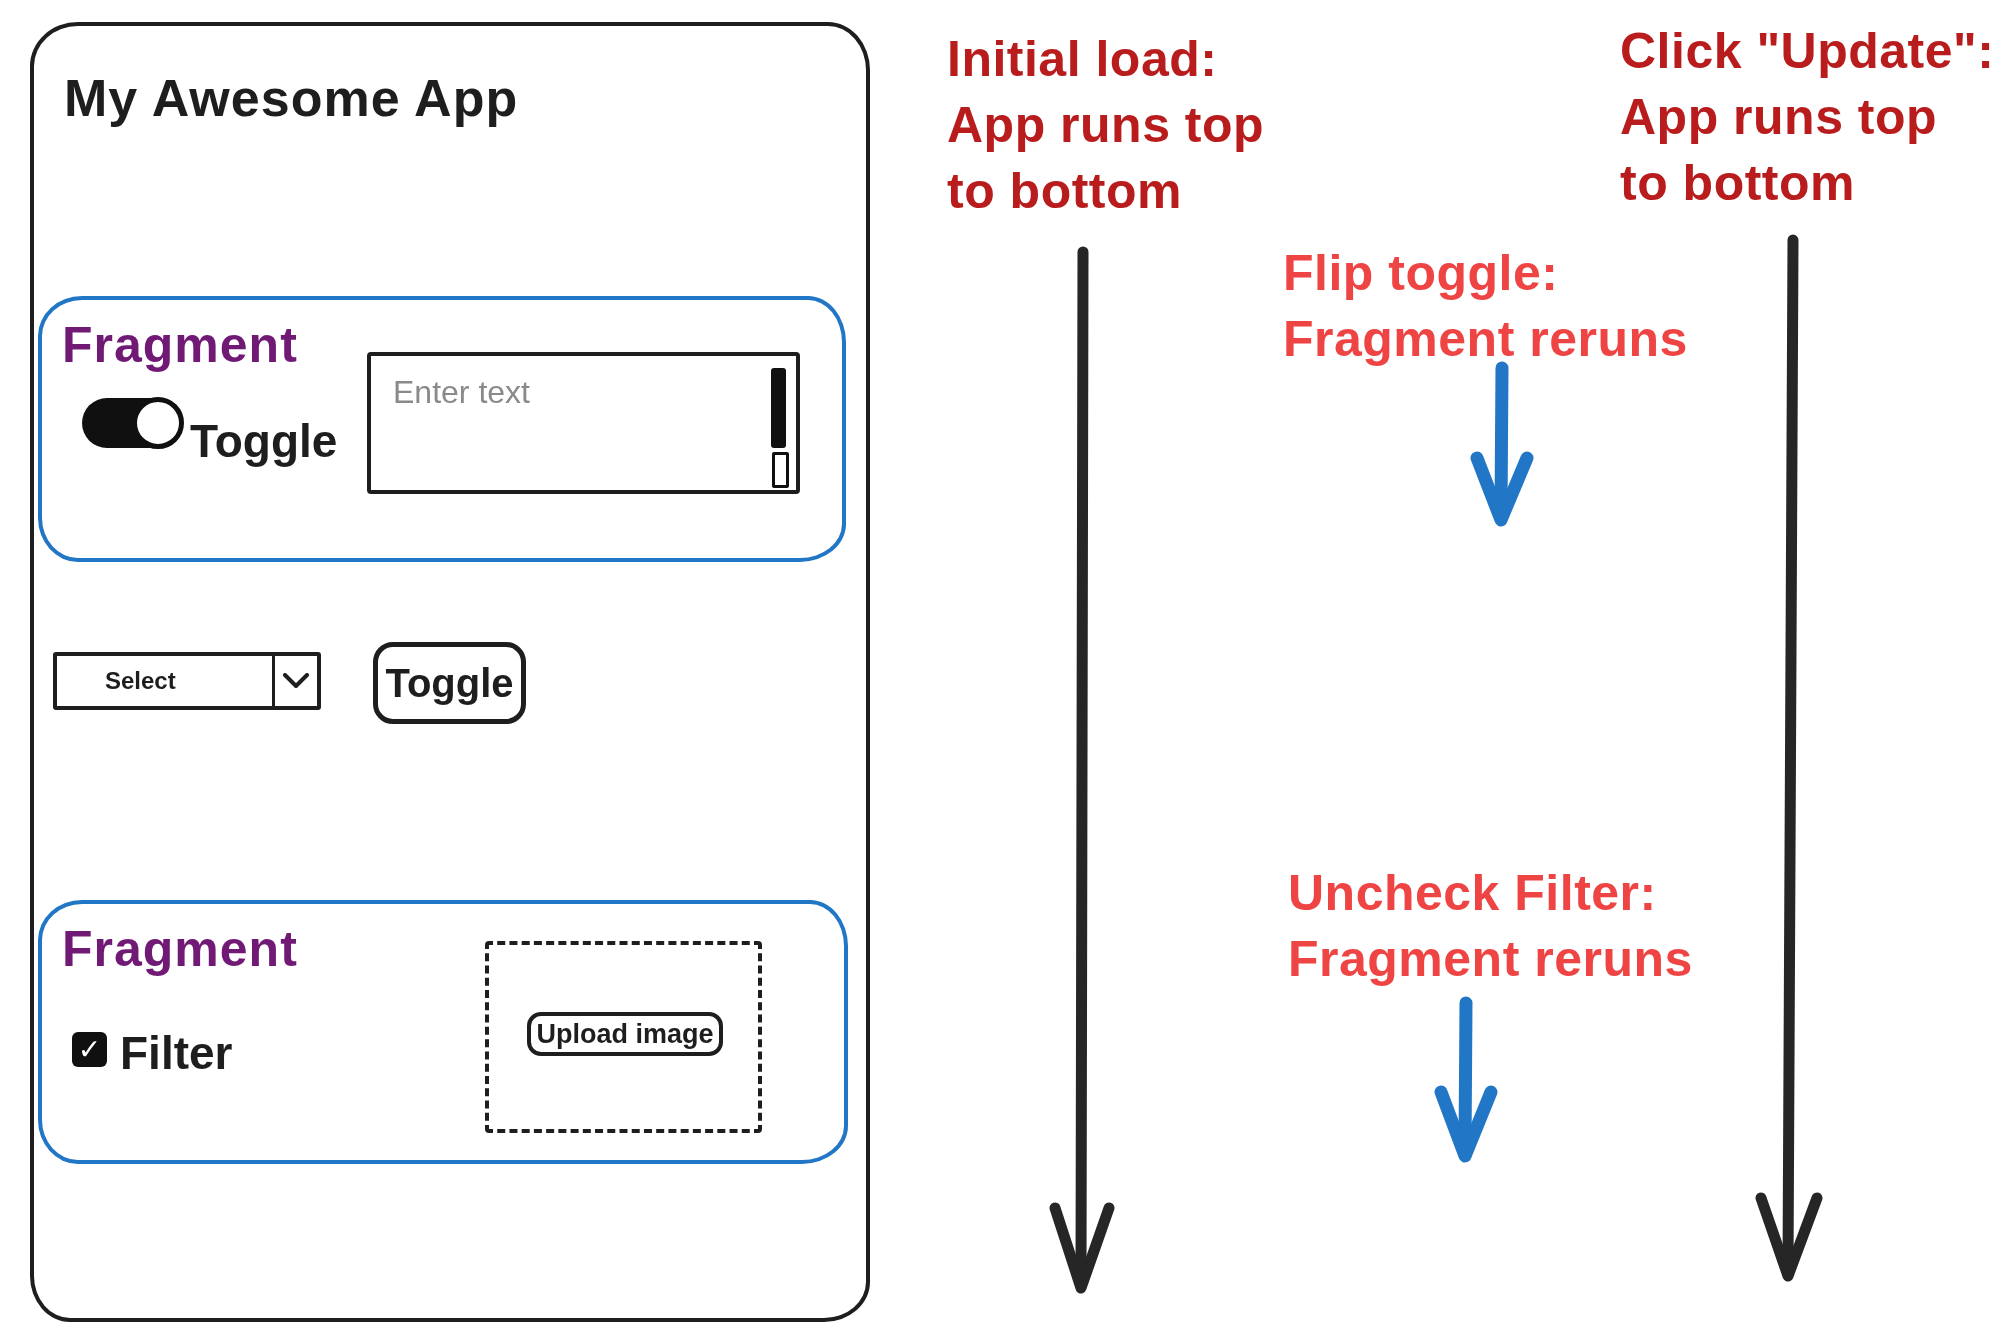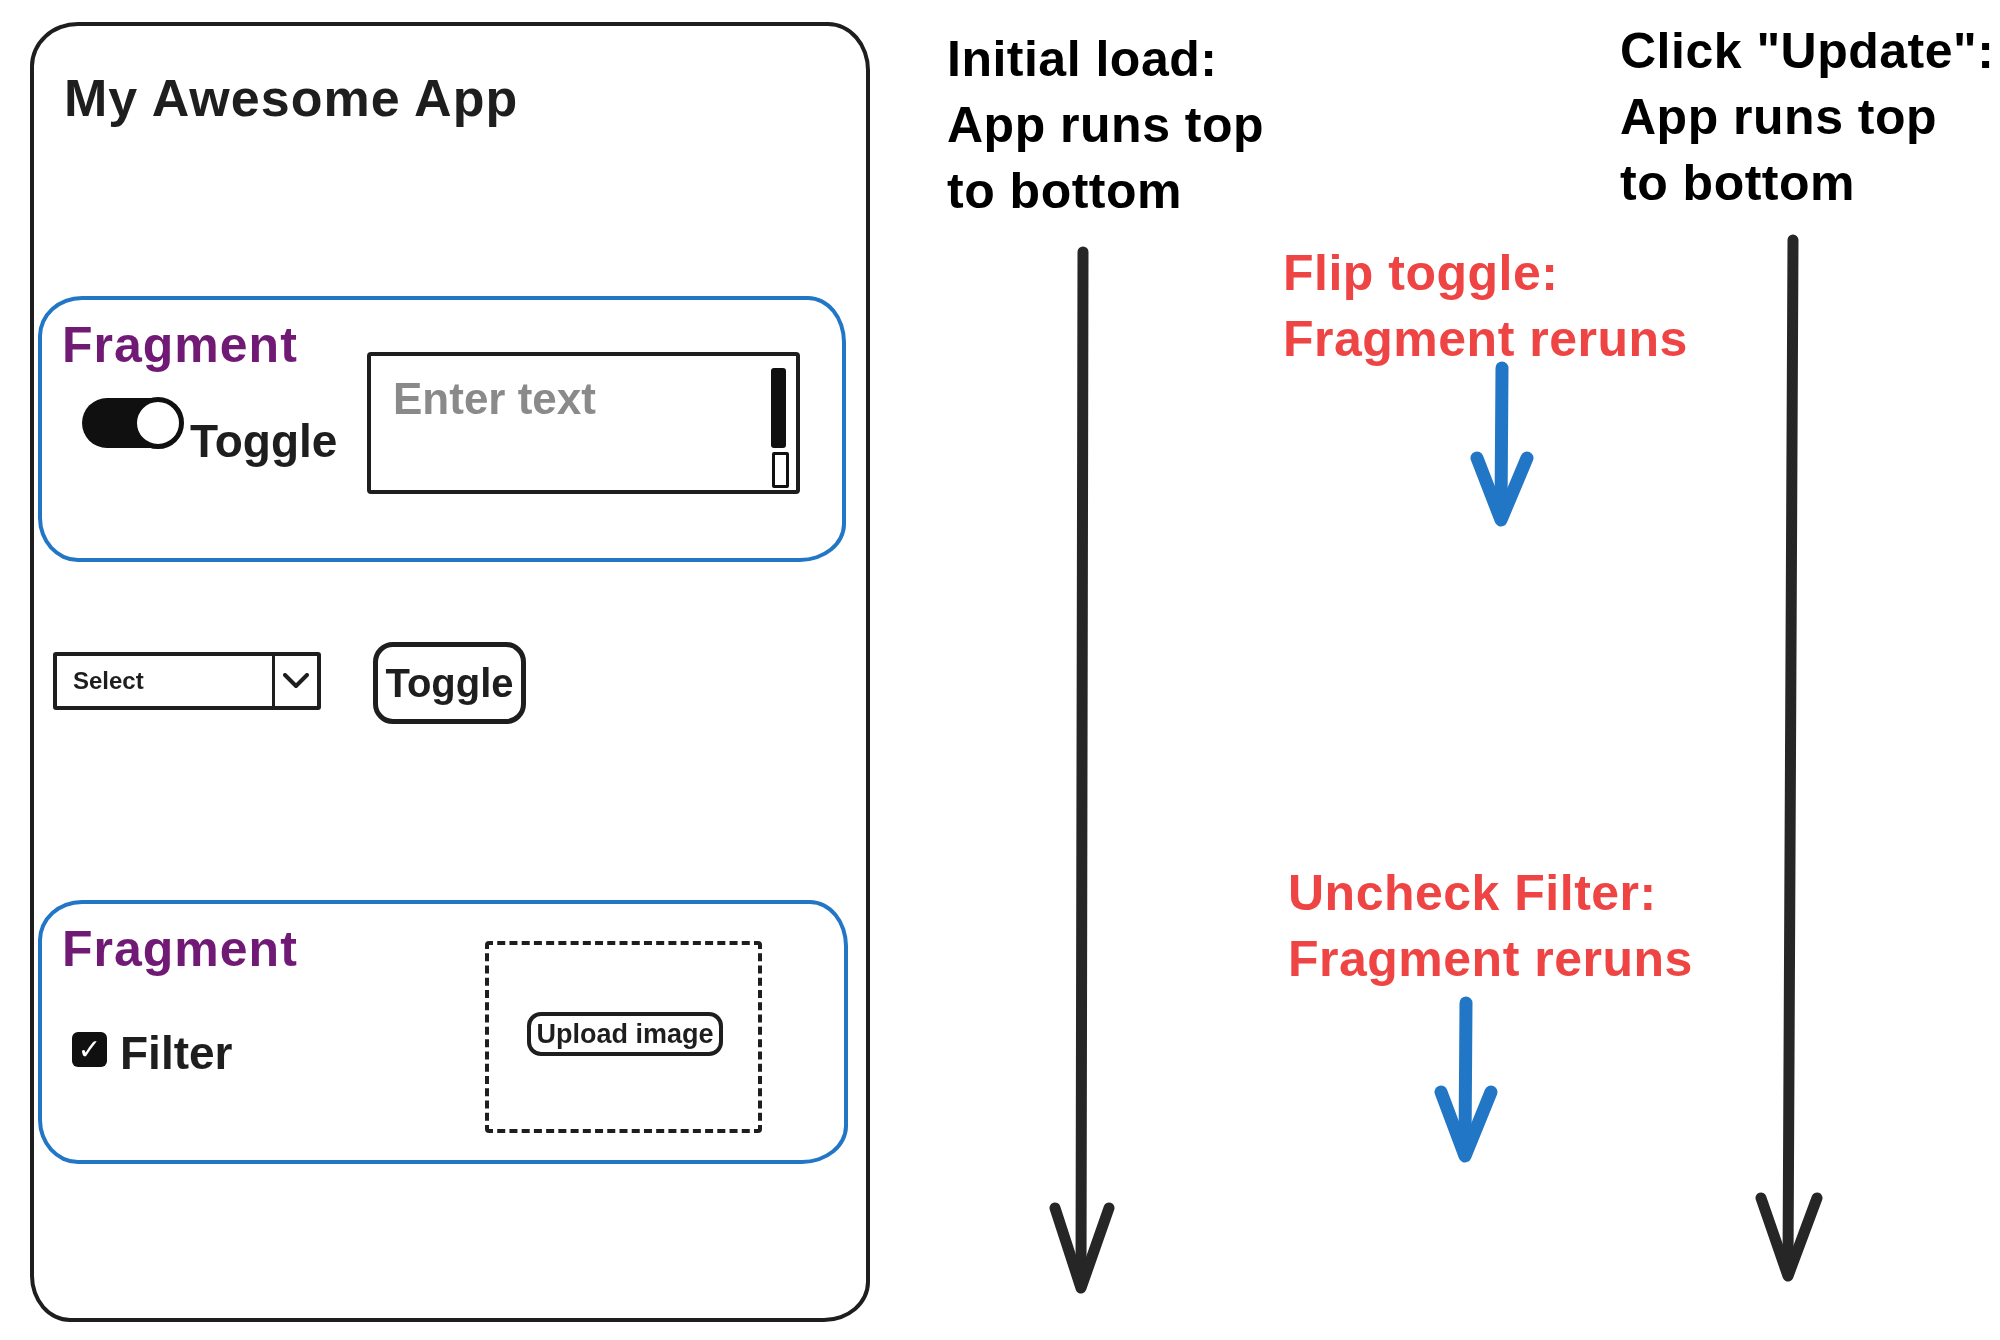--- a/index.html
+++ b/index.html
@@ -32,29 +32,29 @@
     position:absolute;right:-6px;top:-1px;width:42px;height:42px;background:#fff;
     border:5px solid #101010;border-radius:50%;
   }
   .toggle-label{left:190px;top:414px;font-size:46px;font-weight:600;}
 
   
   .text-input{
     left:367px;top:352px;width:433px;height:142px;box-sizing:border-box;
     border:4px solid #1e1e1e;border-radius:4px;background:#fff;
   }
-  .text-input-placeholder{position:absolute;left:22px;top:18px;font-size:44px;color:#8a8a8a;font-weight:700;}
+  .text-input-placeholder{position:absolute;left:22px;top:18px;font-size:32px;color:#8a8a8a;font-weight:400;}
   .scrollbar{position:absolute;right:10px;top:12px;width:15px;height:116px;}
   .scrollbar-thumb{position:absolute;left:0;top:0;width:15px;height:80px;background:#101010;border-radius:3px;}
   .scrollbar-track-rest{position:absolute;left:1px;top:84px;width:11px;height:30px;background:#fff;border:3px solid #101010;border-radius:2px;}
 
   
   .select{
     left:53px;top:652px;width:268px;height:58px;box-sizing:border-box;
-    border:4px solid #1e1e1e;border-radius:3px;background:#fff;display:flex;align-items:center;
+    border:4px solid #1e1e1e;border-radius:3px;background:#fff;display:flex;align-items:center;padding-left:32px;
   }
   .select-value{margin-left:16px;font-size:24px;font-weight:600;}
   .select-arrow-zone{position:absolute;right:0;top:0;width:42px;height:100%;border-left:3px solid #1e1e1e;display:flex;align-items:center;justify-content:center;}
 
   
   .update-button{
     left:373px;top:642px;width:153px;height:82px;box-sizing:border-box;
     border:5px solid #1e1e1e;border-radius:20px;background:#fff;
     display:flex;align-items:center;justify-content:center;
     font-size:40px;font-weight:600;
@@ -73,21 +73,21 @@
     border:4px dashed #1e1e1e;border-radius:4px;background:#fff;
   }
   .upload-button{
     left:527px;top:1012px;width:196px;height:44px;box-sizing:border-box;
     border:4px solid #1e1e1e;border-radius:14px;background:#fff;
     display:flex;align-items:center;justify-content:center;font-size:27px;font-weight:600;
   }
 
   
   .note{font-size:50px;font-weight:600;line-height:66px;letter-spacing:0.5px;white-space:nowrap;}
-  .note-black{color:#000000;}
+  .note-black{color:#b91c1c;}
   .note-blue{color:#ef4444;}
   .note-initial{left:947px;top:26px;}
   .note-click-update{left:1620px;top:18px;}
   .note-flip{left:1283px;top:240px;}
   .note-uncheck{left:1288px;top:860px;}
 
   .arrows-layer{left:0;top:0;width:2000px;height:1340px;pointer-events:none;}
 </style>
 </head>
 <body>

